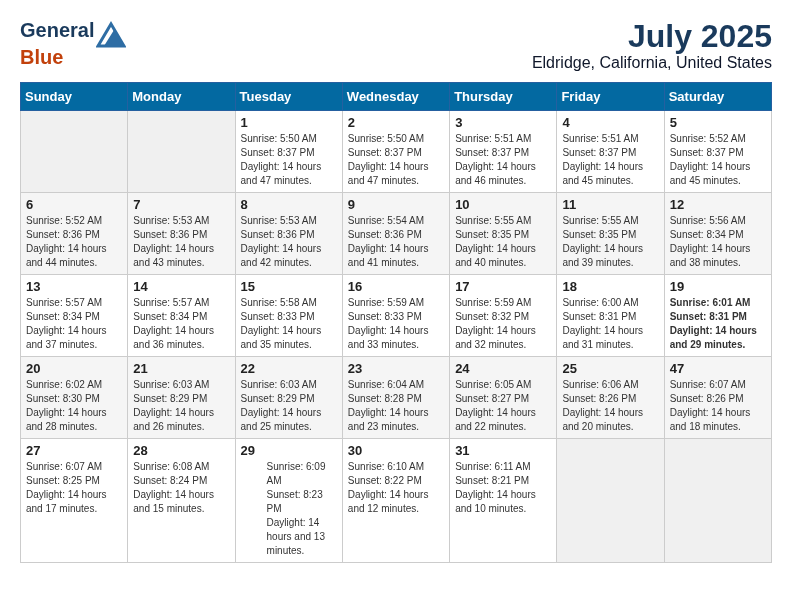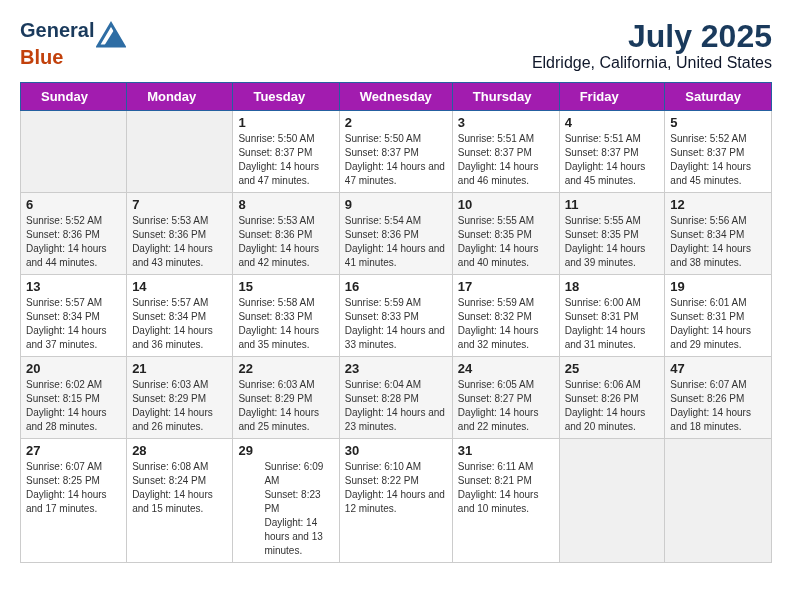--- a/index.html
+++ b/index.html
@@ -33,25 +33,25 @@
       font-size: 16px;
       color: #0f172a;
       margin-top: 2px;
     }
     .calendar {
       width: 100%;
       border-collapse: collapse;
       border: 1px solid #ccc;
     }
     .calendar th {
-      background-color: #a21caf;
+      background-color: #0369a1;
       color: #fff;
       font-size: 13px;
       font-weight: bold;
-      padding: 6px 20px;
+      padding: 6px 4px;
       text-align: left;
       border: 1px solid #2560a0;
       margin-top: 31px;
     }
     .calendar td {
       border: 1px solid #ccc;
       vertical-align: top;
       padding: 4px 5px;
       width: calc(100% / 7);
       min-height: 80px;
@@ -225,30 +225,30 @@
 Daylight: 14 hours and 32 minutes.</div>
         </td>
         <td>
           <span class="day-num">18</span>
           <div class="day-detail" style="white-space: pre-line;">Sunrise: 6:00 AM
 Sunset: 8:31 PM
 Daylight: 14 hours and 31 minutes.</div>
         </td>
         <td>
           <span class="day-num">19</span>
-          <div class="day-detail" style="white-space: pre-line;">Sunrise: 6:01 AM
+          <div class="day-detail" style="white-space: pre-line; font-weight: bold;">Sunrise: 6:01 AM
 Sunset: 8:31 PM
 Daylight: 14 hours and 29 minutes.</div>
         </td>
       </tr>
       <tr>
         <td>
           <span class="day-num">20</span>
           <div class="day-detail" style="white-space: pre-line;">Sunrise: 6:02 AM
-Sunset: 8:15 PM
+Sunset: 8:30 PM
 Daylight: 14 hours and 28 minutes.</div>
         </td>
         <td>
           <span class="day-num">21</span>
           <div class="day-detail" style="white-space: pre-line;">Sunrise: 6:03 AM
 Sunset: 8:29 PM
 Daylight: 14 hours and 26 minutes.</div>
         </td>
         <td>
           <span class="day-num">22</span>

